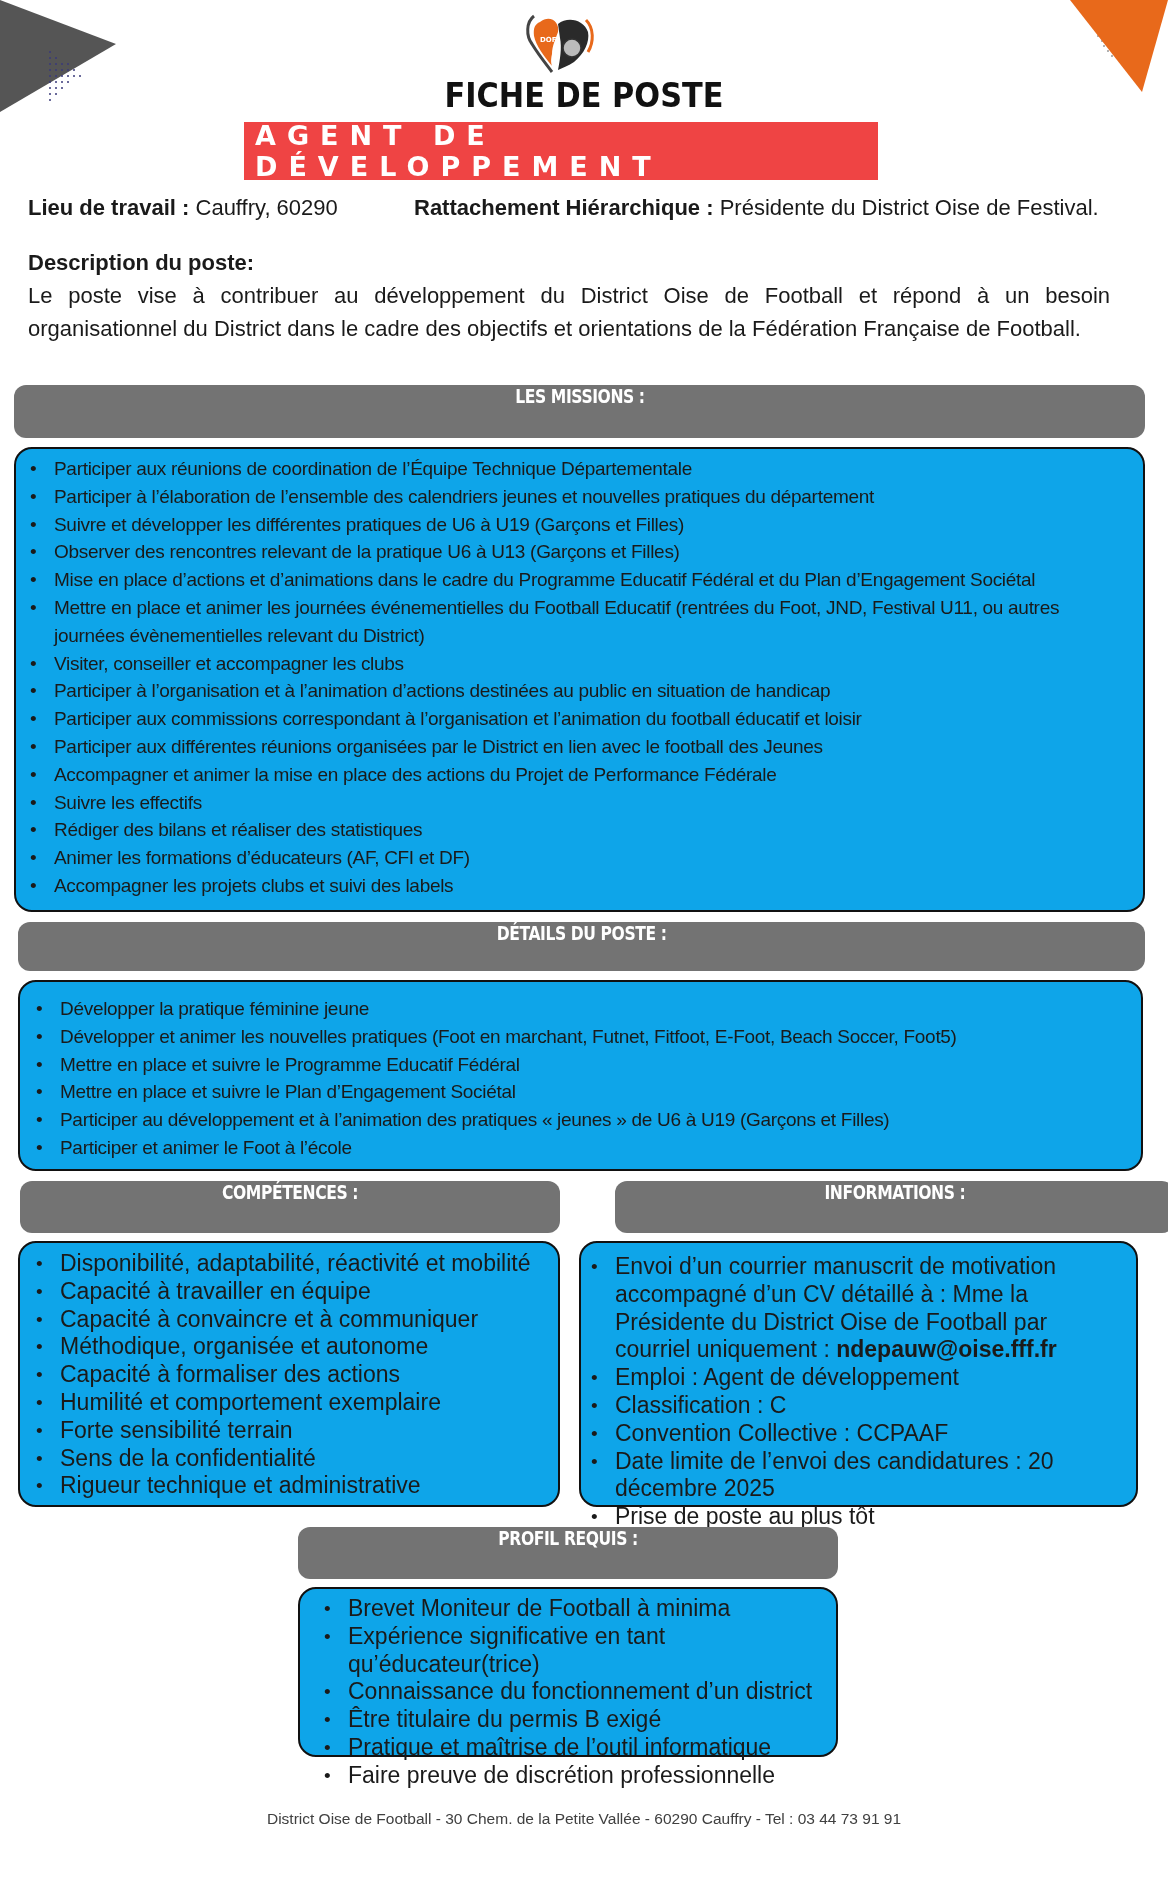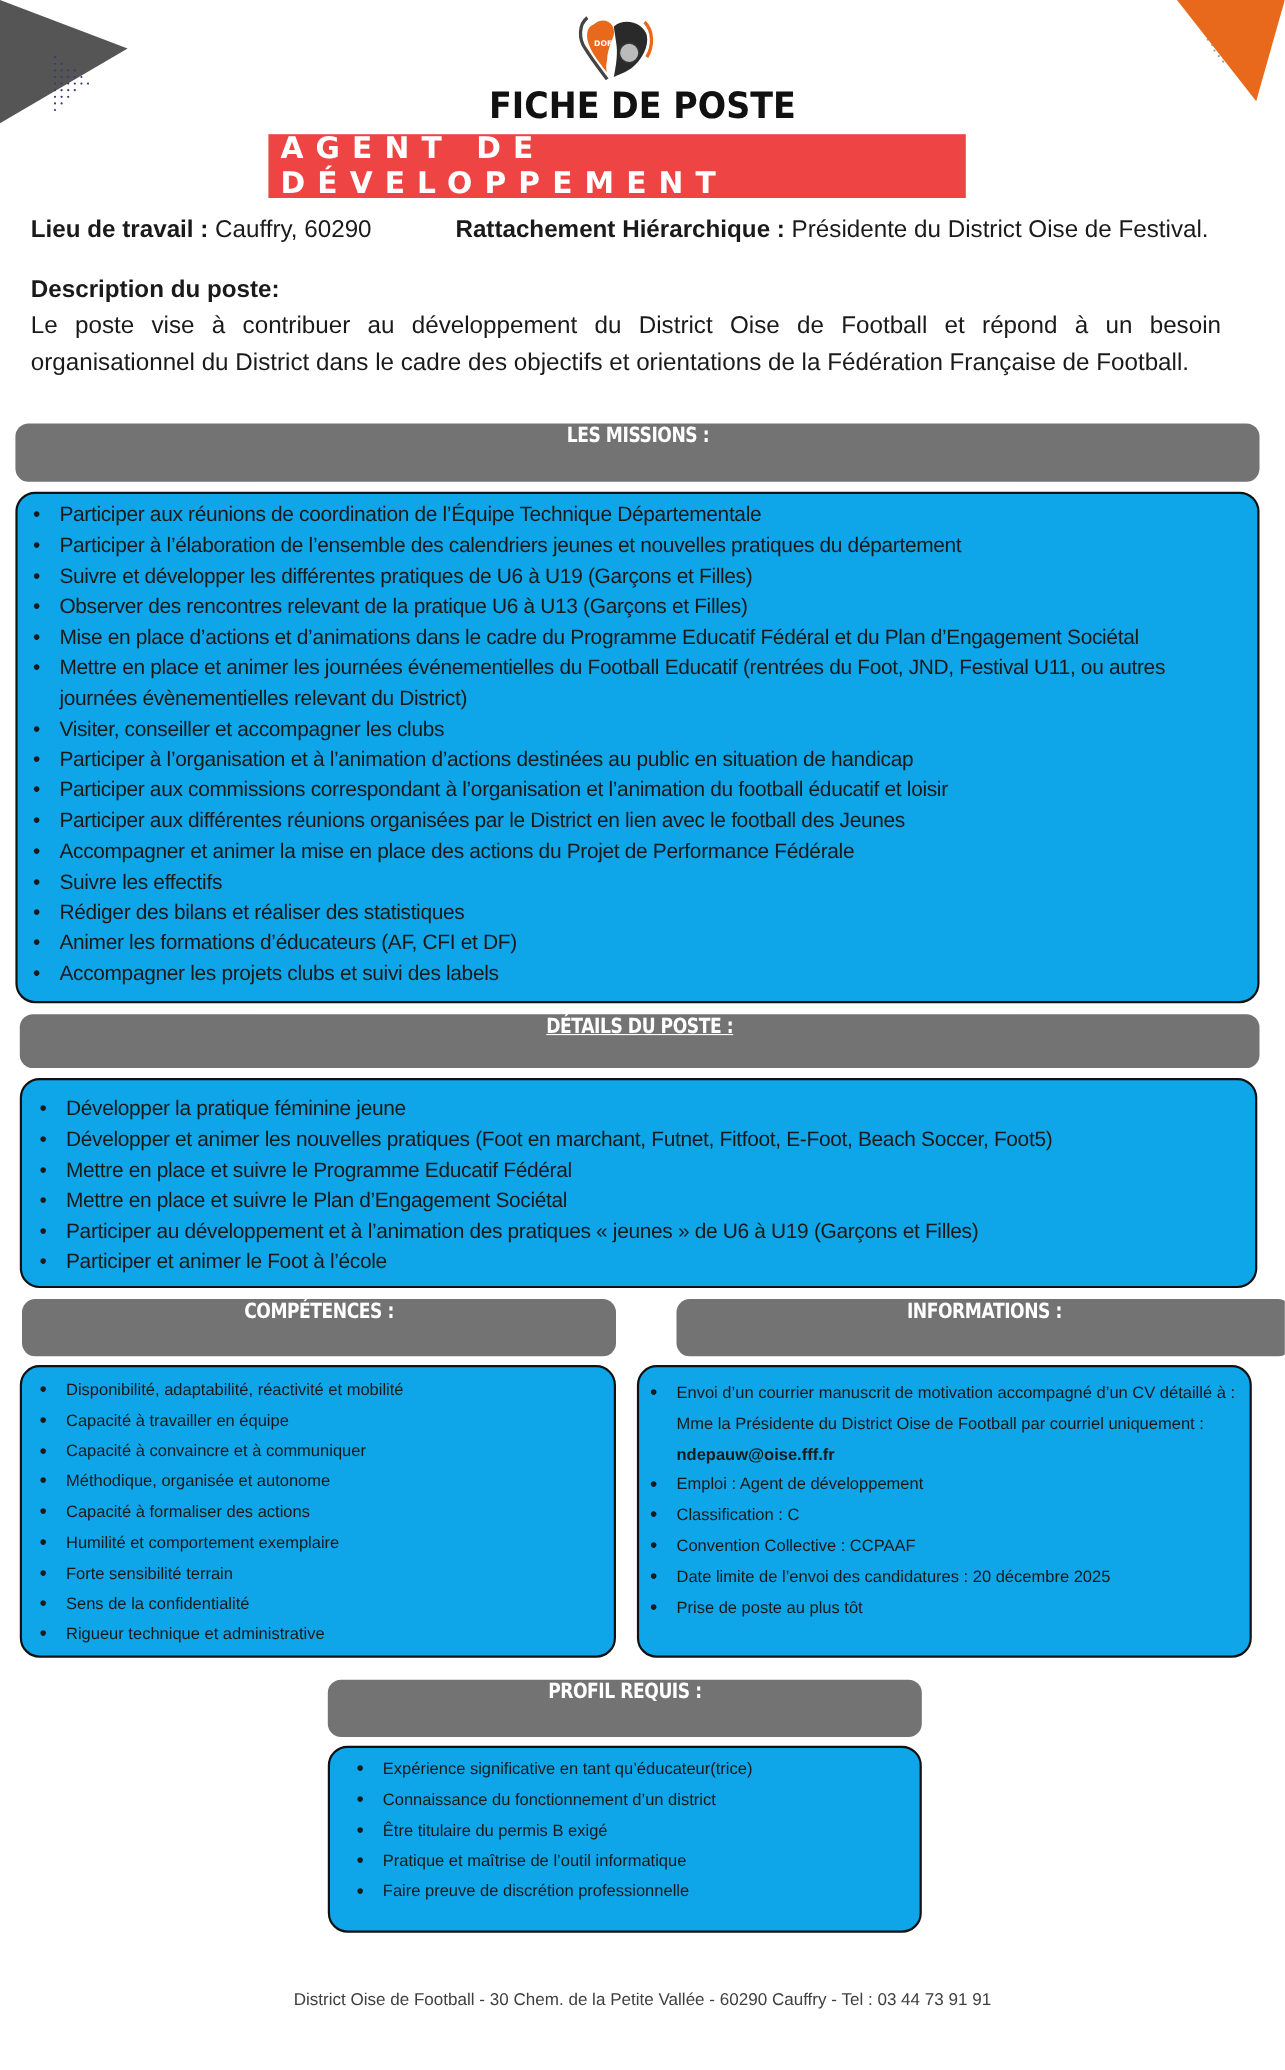--- a/index.html
+++ b/index.html
@@ -38,28 +38,28 @@
   .sec-header {
     position: absolute; background: #737373; border-radius: 12px; color: #ffffff;
     display: flex; justify-content: center;
     font-family: "DejaVu Sans", sans-serif; font-weight: bold; font-size: 19px; letter-spacing: -0.5px;
   }
   .sec-header span { display: inline-block; transform: scaleX(0.82); }
   .sec-box {
     position: absolute; border: 2.5px solid #111; border-radius: 18px; background: #0ea5e9;
   }
   .sec-box ul { list-style: none; }
-  .sec-box li { position: relative; padding-left: 34px; font-size: 15px; line-height: 27.8px; color: #1a1a1a; }
+  .sec-box li { position: relative; padding-left: 34px; font-size: 23px; line-height: 27.8px; color: #1a1a1a; }
   .sec-box li::before { content: "•"; position: absolute; left: 10px; top: 0; font-size: 19px; }
   .condensed li { font-size: 19px; letter-spacing: -0.3px; }
 
   #missions-header { left: 14px; top: 385px; width: 1131px; height: 53px; }
   #missions-box { left: 14px; top: 447px; width: 1131px; height: 465px; padding: 6px 10px 0 4px; }
 
-  #details-header { left: 18px; top: 922px; width: 1127px; height: 49px; text-decoration: underline; }
+  #details-header { left: 18px; top: 922px; width: 1127px; height: 49px; }
   #details-box { left: 18px; top: 980px; width: 1125px; height: 191px; padding: 13px 10px 0 6px; }
 
   #comp-header { left: 20px; top: 1181px; width: 540px; height: 52px; }
   #comp-box { left: 18px; top: 1241px; width: 542px; height: 266px; padding: 7px 8px 0 6px; }
 
   #info-header { left: 579px; top: 1181px; width: 559px; height: 52px; margin-left: 36px; }
   #info-box { left: 579px; top: 1241px; width: 559px; height: 266px; padding: 10px 10px 0 0; }
 
   #profil-header { left: 298px; top: 1527px; width: 540px; height: 52px; }
   #profil-box { left: 298px; top: 1587px; width: 540px; height: 170px; padding: 6px 8px 0 14px; }
@@ -223,20 +223,21 @@
       <li>Date limite de l’envoi des candidatures : 20 décembre 2025</li>
       <li>Prise de poste au plus tôt</li>
     </ul>
 </div>
 
 <div class="sec-header" id="profil-header">
   <span>PROFIL REQUIS :</span>
 </div>
 <div class="sec-box" id="profil-box">
   <ul>
+      <li>Brevet Moniteur de Football à minima</li>
       <li>Expérience significative en tant qu’éducateur(trice)</li>
       <li>Connaissance du fonctionnement d’un district</li>
       <li>Être titulaire du permis B exigé</li>
       <li>Pratique et maîtrise de l’outil informatique</li>
       <li>Faire preuve de discrétion professionnelle</li>
     </ul>
 </div>
 
 <div class="footer">District Oise de Football - 30 Chem. de la Petite Vallée - 60290 Cauffry - Tel : 03 44 73 91 91</div>
 

